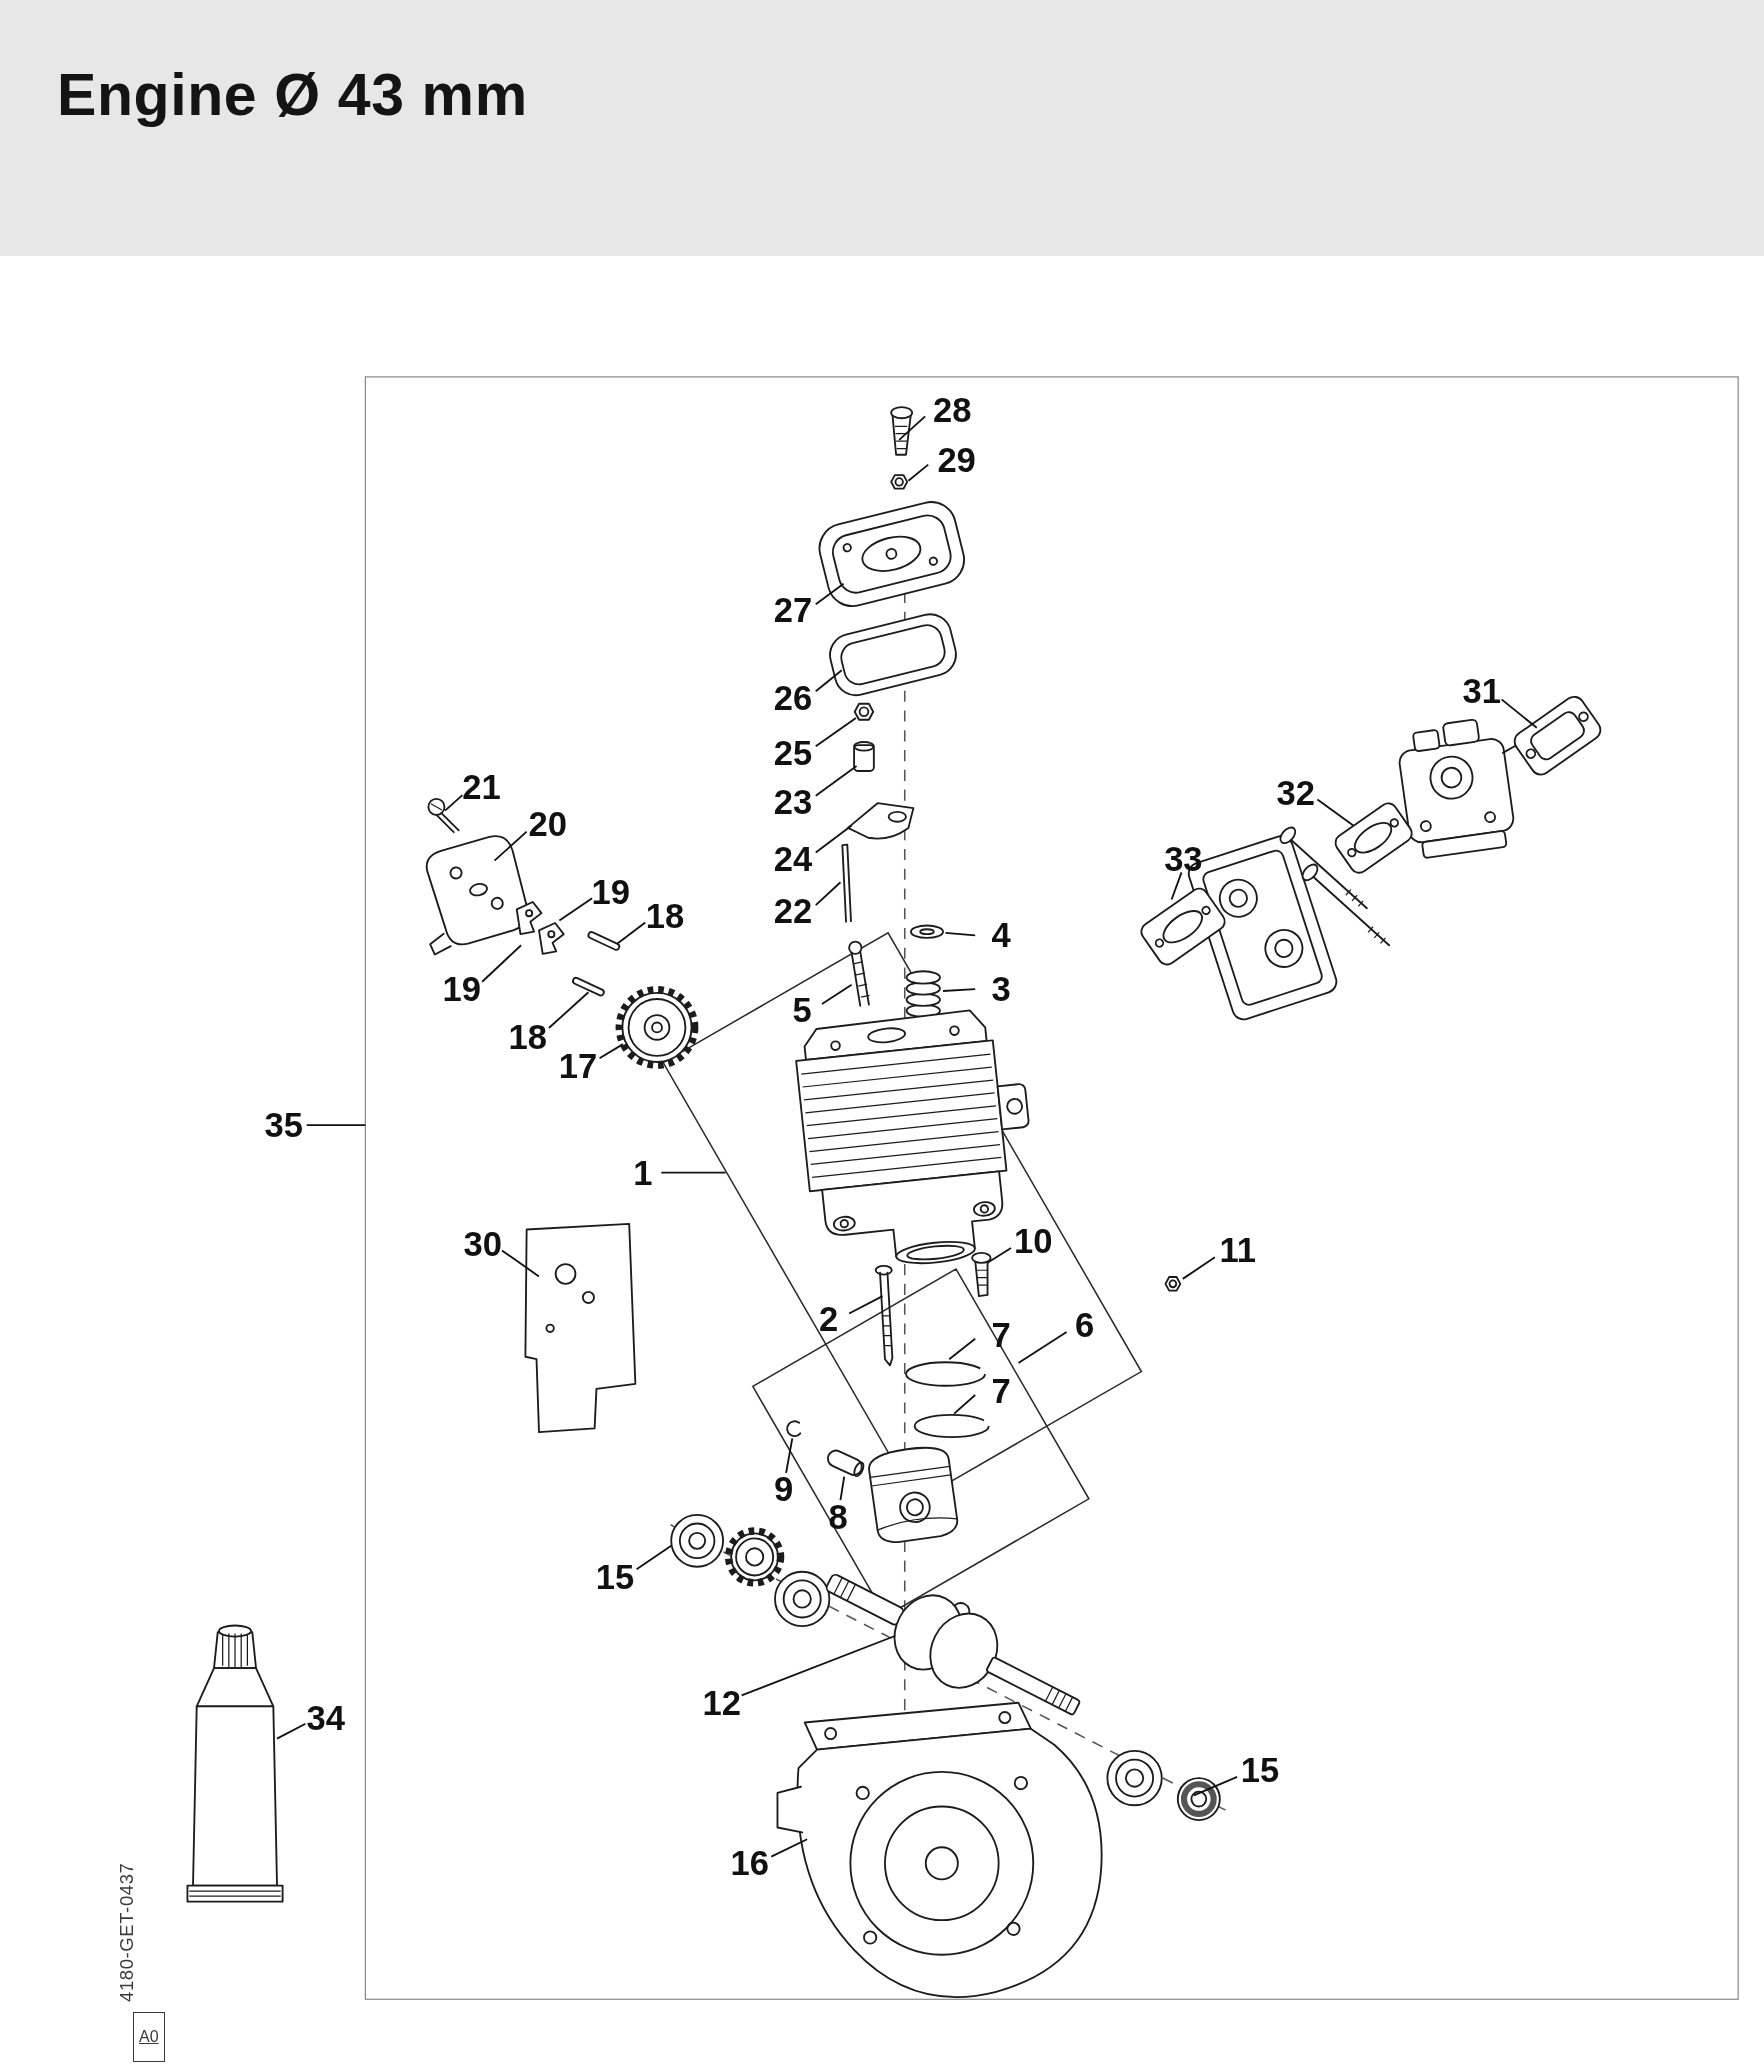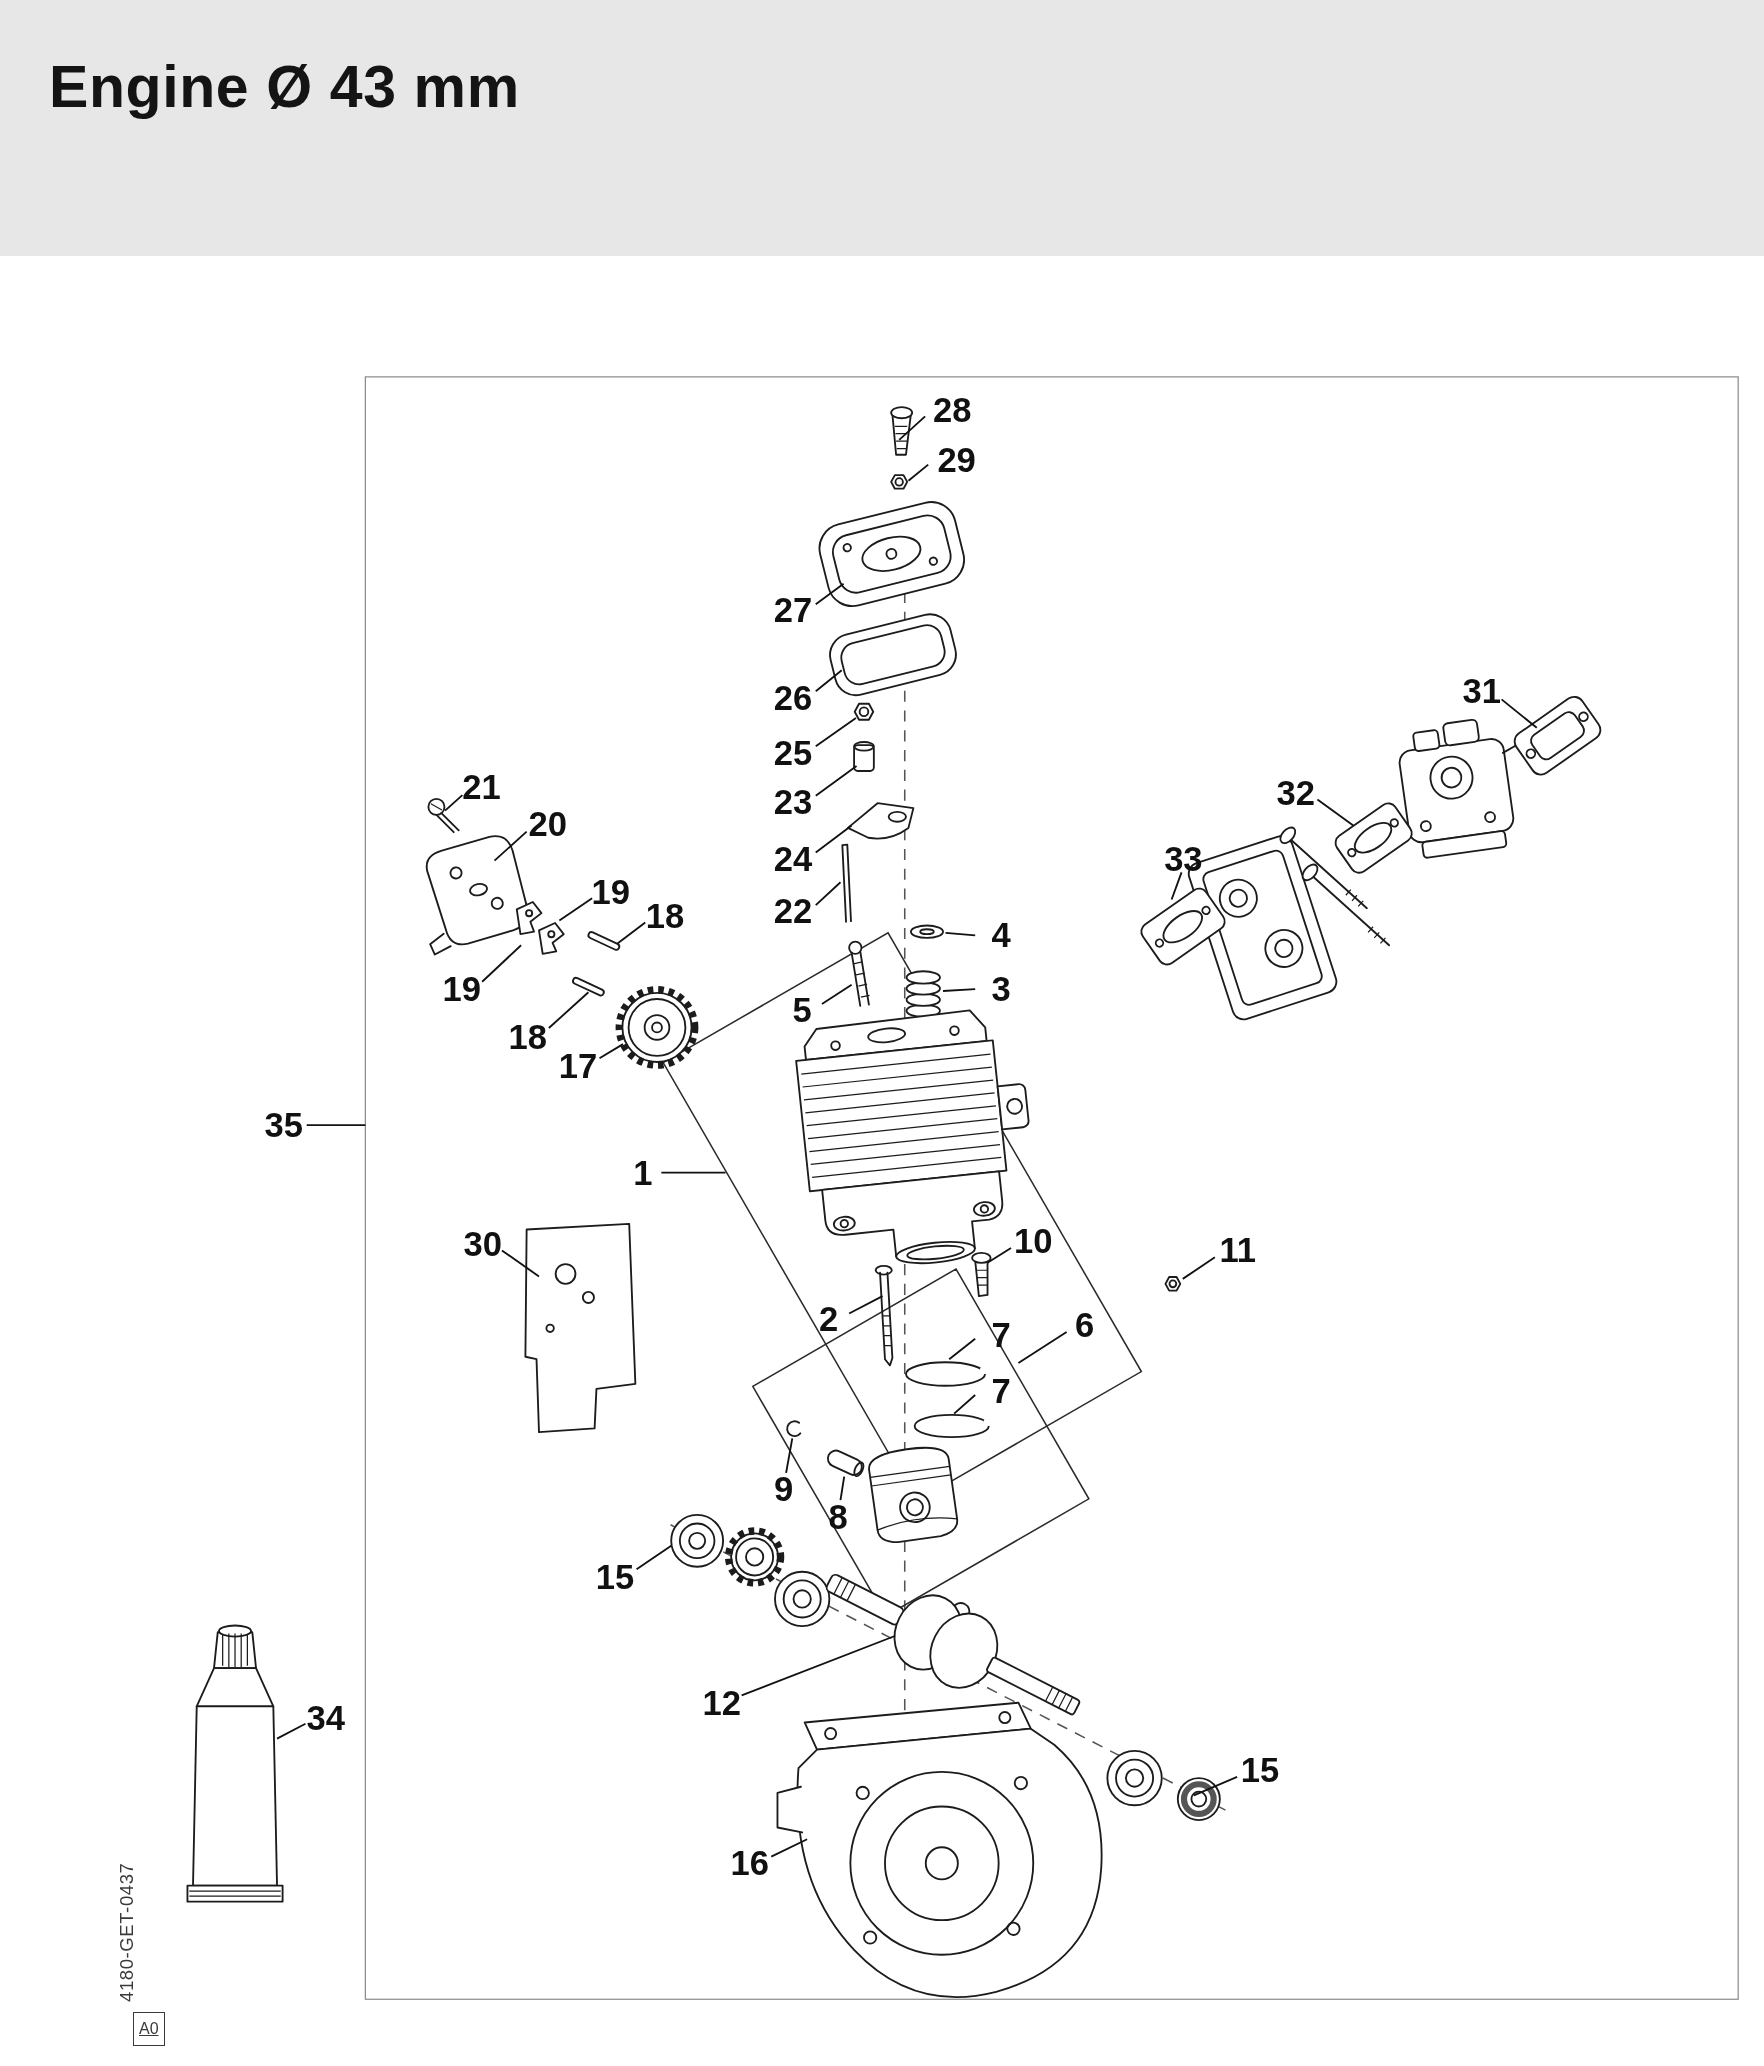--- a/index.html
+++ b/index.html
@@ -1,36 +1,36 @@
 <!DOCTYPE html>
 <html style="font-size:10px"><head>
 <meta charset="utf-8">
 <style>
   html,body{margin:0;padding:0;background:#ffffff;}
   body{width:1765px;height:2066px;position:relative;font-family:"Liberation Sans",sans-serif;overflow:hidden;}
 
   .header{position:absolute;top:0;left:0;width:1765px;height:256px;background:#e7e7e7;}
-  .header h1{margin:0;padding:53px 0 0 49px;font-size:59px;font-weight:bold;color:#141414;letter-spacing:0.6px;}
+  .header h1{margin:8px;padding:53px 0 0 49px;font-size:59px;font-weight:bold;color:#141414;letter-spacing:0.6px;}
 
   svg.diagram{position:absolute;top:0;left:0;}
 
   .frame{fill:none;stroke:#8c8c8c;stroke-width:2;}
   .part{stroke:#1c1c1c;stroke-width:3;fill:none;stroke-linecap:round;stroke-linejoin:round;}
   .partf{stroke:#1c1c1c;stroke-width:3;fill:#ffffff;stroke-linecap:round;stroke-linejoin:round;}
   .thin{stroke:#1c1c1c;stroke-width:2;fill:none;}
   .dash{stroke:#555555;stroke-width:2.5;stroke-dasharray:18 14;fill:none;}
   .gbox{stroke:#2b2b2b;stroke-width:2.5;fill:none;}
   .teeth{stroke:#1c1c1c;stroke-width:12;stroke-dasharray:9 8;fill:none;}
   .leader{stroke:#111111;stroke-width:3;fill:none;}
   .callout{font-family:"Liberation Sans",sans-serif;font-size:56px;font-weight:bold;fill:#111111;text-anchor:middle;dominant-baseline:central;}
 
   .doccode{position:absolute;left:116px;top:2002px;transform:rotate(-90deg);transform-origin:0 0;
            font-size:18.5px;color:#3a3a3a;white-space:nowrap;letter-spacing:0.6px;}
   .sheetbox{position:absolute;left:133px;top:2012px;border:1.2px solid #3a3a3a;color:#3a3a3a;
-            font-size:16px;line-height:1;padding:8px 5px;background:#fff;text-decoration:underline;}
+            font-size:16px;line-height:1;padding:16px 5px;background:#fff;text-decoration:underline;}
 </style>
 </head>
 <body>
 
 <div class="header">
   <h1>Engine Ø 43 mm</h1>
 </div>
 
 <svg class="diagram" width="1765" height="2066" viewBox="0 0 2856 3344" xmlns="http://www.w3.org/2000/svg">
 

